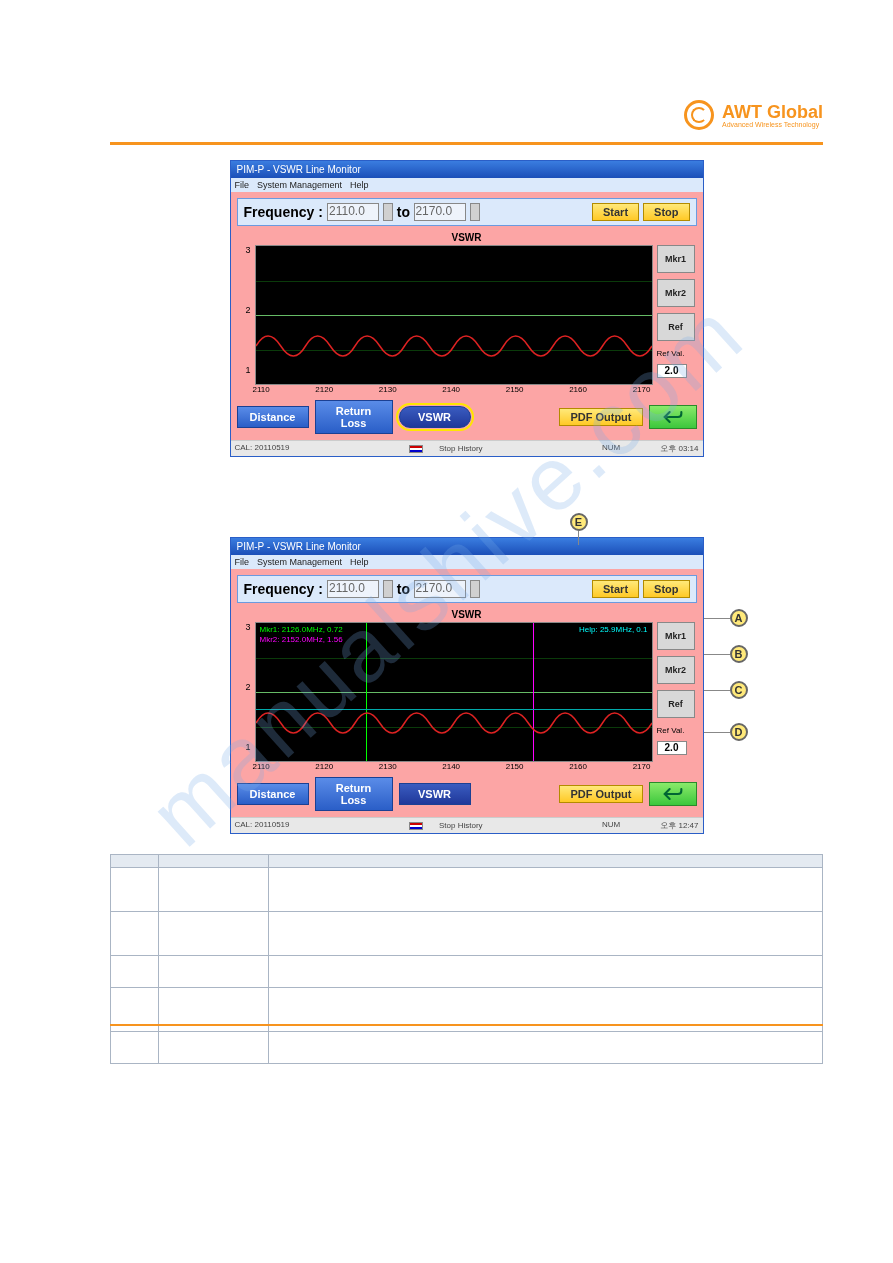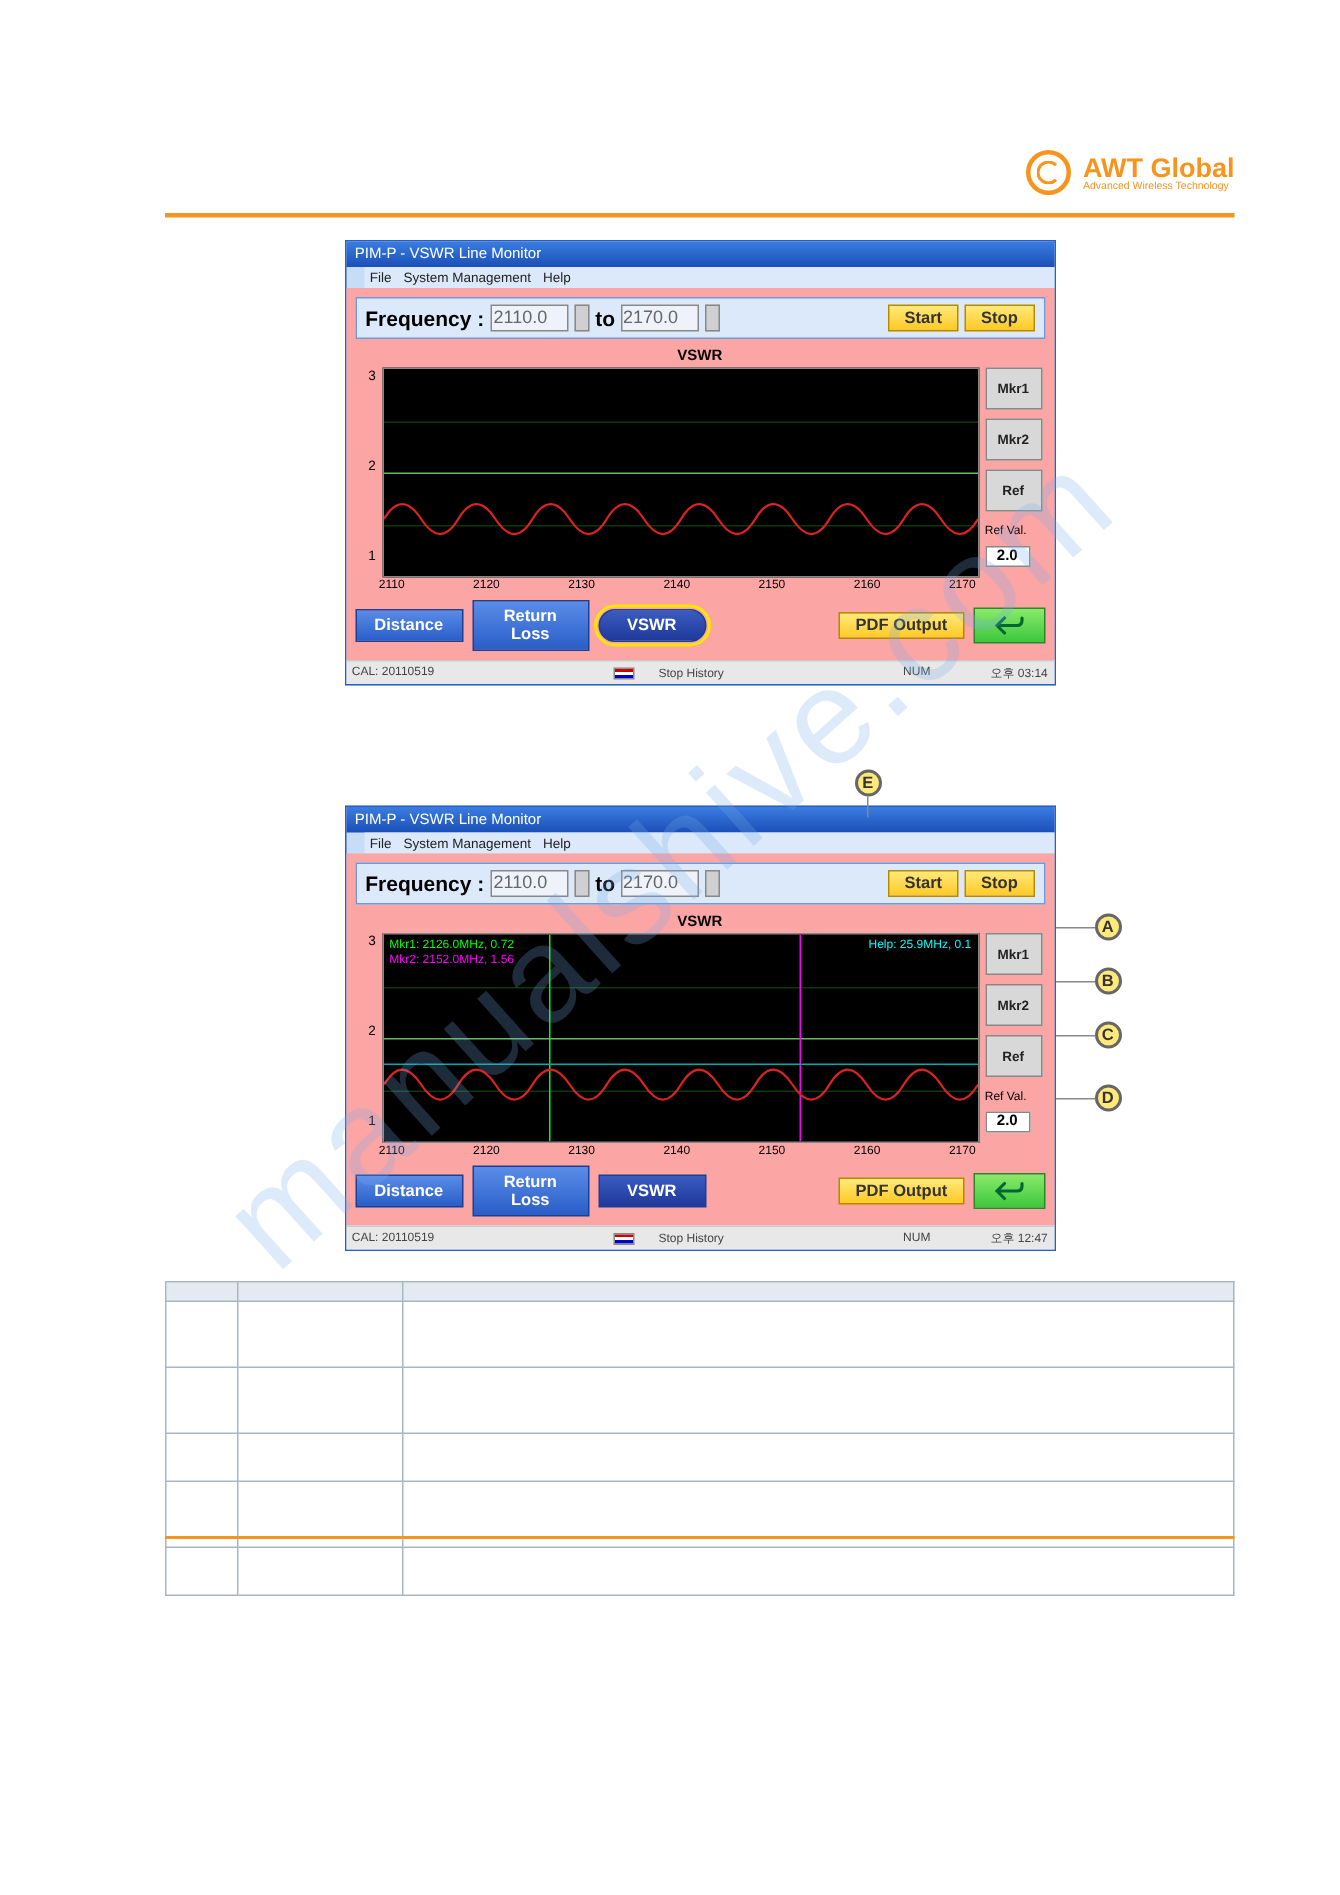--- a/index.html
+++ b/index.html
@@ -13,21 +13,21 @@
   .logo-swirl::after { content: ''; position: absolute; inset: 4px; border: 2px solid #f7941e; border-radius: 50%; border-right-color: transparent; }
   .logo-text { font-size: 18px; font-weight: bold; color: #f7941e; line-height: 1; }
   .logo-sub { font-size: 7px; color: #f7941e; }
   .header-rule { position: absolute; top: 142px; left: 110px; right: 70px; height: 3px; background: #f7941e; }
 
   
   .screenshot-wrap { margin: 70px auto 0 auto; width: 474px; position: relative; }
   .screenshot-wrap.second { margin-top: 80px; }
   .sw-window { border: 1px solid #2a5ec7; background: #c7dcf6; font-size: 10px; }
   .sw-titlebar { background: linear-gradient(#3a7de0, #1b4fb8); color: #fff; padding: 3px 6px; font-size: 10px; }
-  .sw-menubar { background: #dbe9fb; padding: 2px 4px; font-size: 9px; color: #222; display: flex; gap: 8px; margin-left: 12px; }
+  .sw-menubar { background: #dbe9fb; padding: 2px 4px; font-size: 9px; color: #222; display: flex; gap: 8px; }
   .sw-body { background: #fca5a5; padding: 6px; }
   .freq-row { display: flex; align-items: center; gap: 4px; background: #dbe9fb; border: 1px solid #6b9adf; padding: 4px 6px; margin-bottom: 4px; }
   .freq-label { font-weight: bold; font-size: 14px; color: #000; }
   .freq-input { width: 52px; height: 18px; background: #eef3fb; border: 1px solid #888; text-align: right; padding-right: 13px; font-size: 12px; color: #666; }
   .freq-spin { width: 10px; height: 18px; background: #d0d0d0; border: 1px solid #888; }
   .freq-spacer { flex: 1; }
   .yel-btn { background: linear-gradient(#ffe97a, #ffc926); border: 1px solid #b38b00; padding: 2px 10px; font-weight: bold; font-size: 11px; color: #333; }
   
   .chart-title { text-align: center; font-size: 10px; font-weight: bold; padding: 2px 0; }
   .chart-row { display: flex; gap: 4px; }

